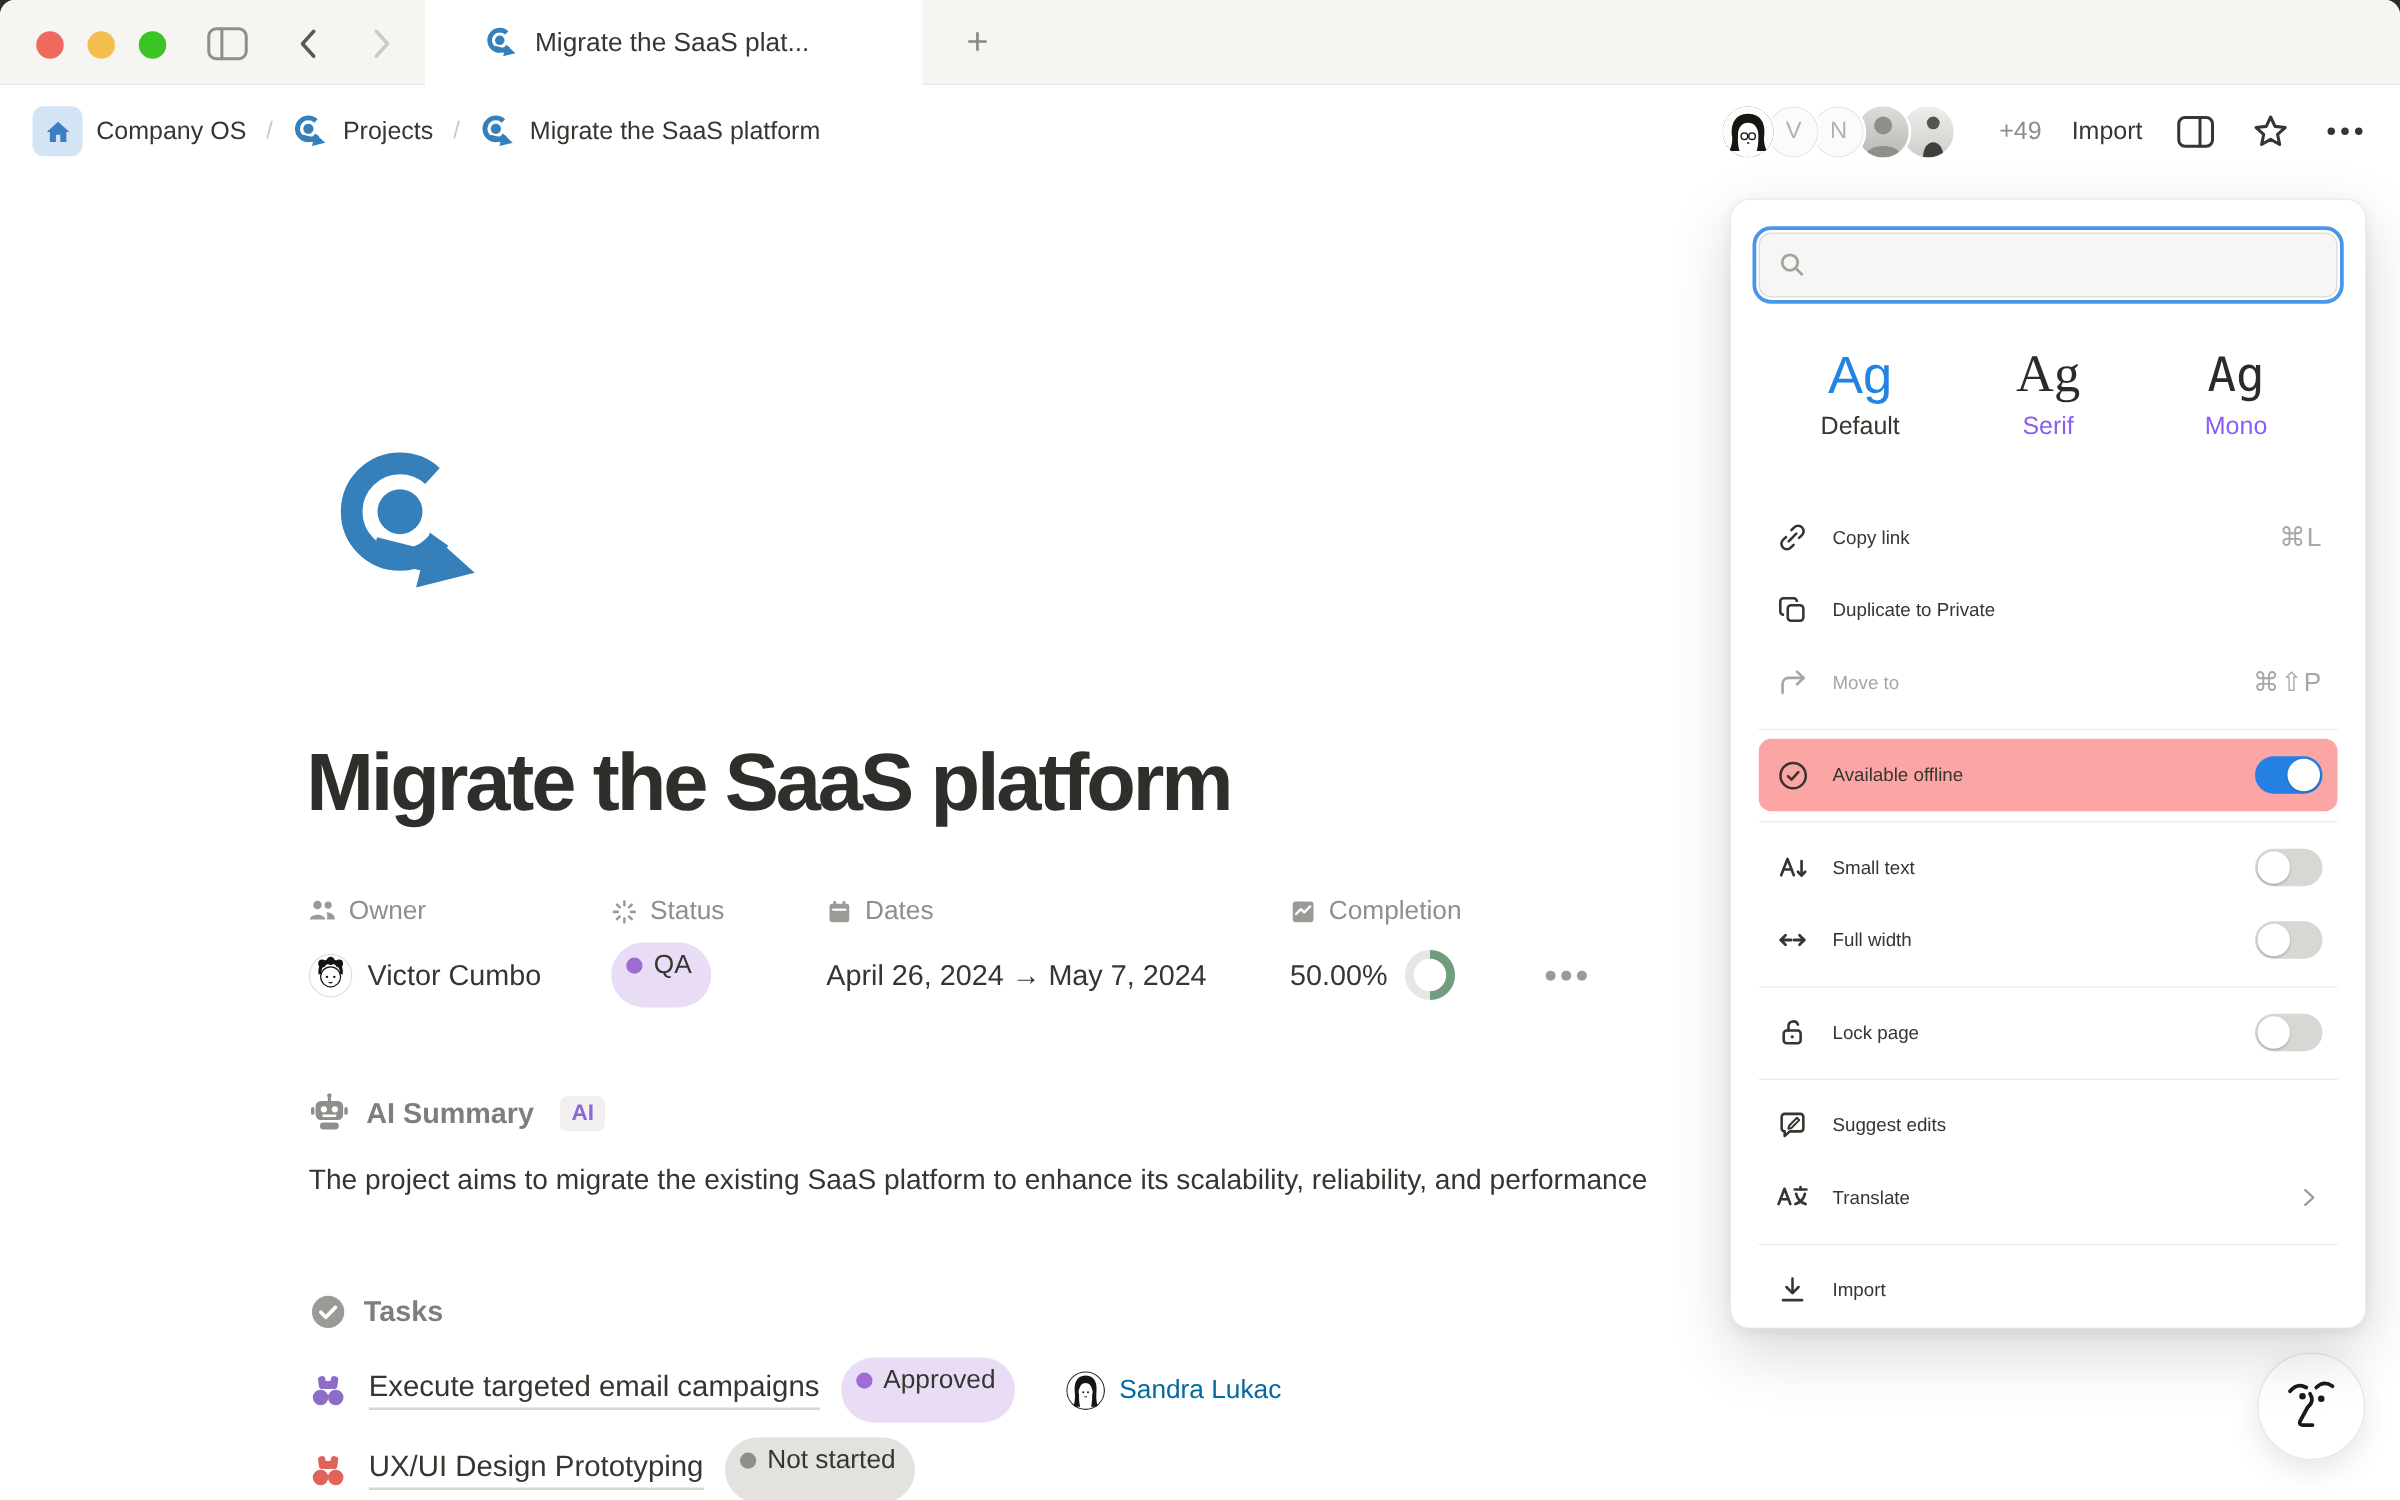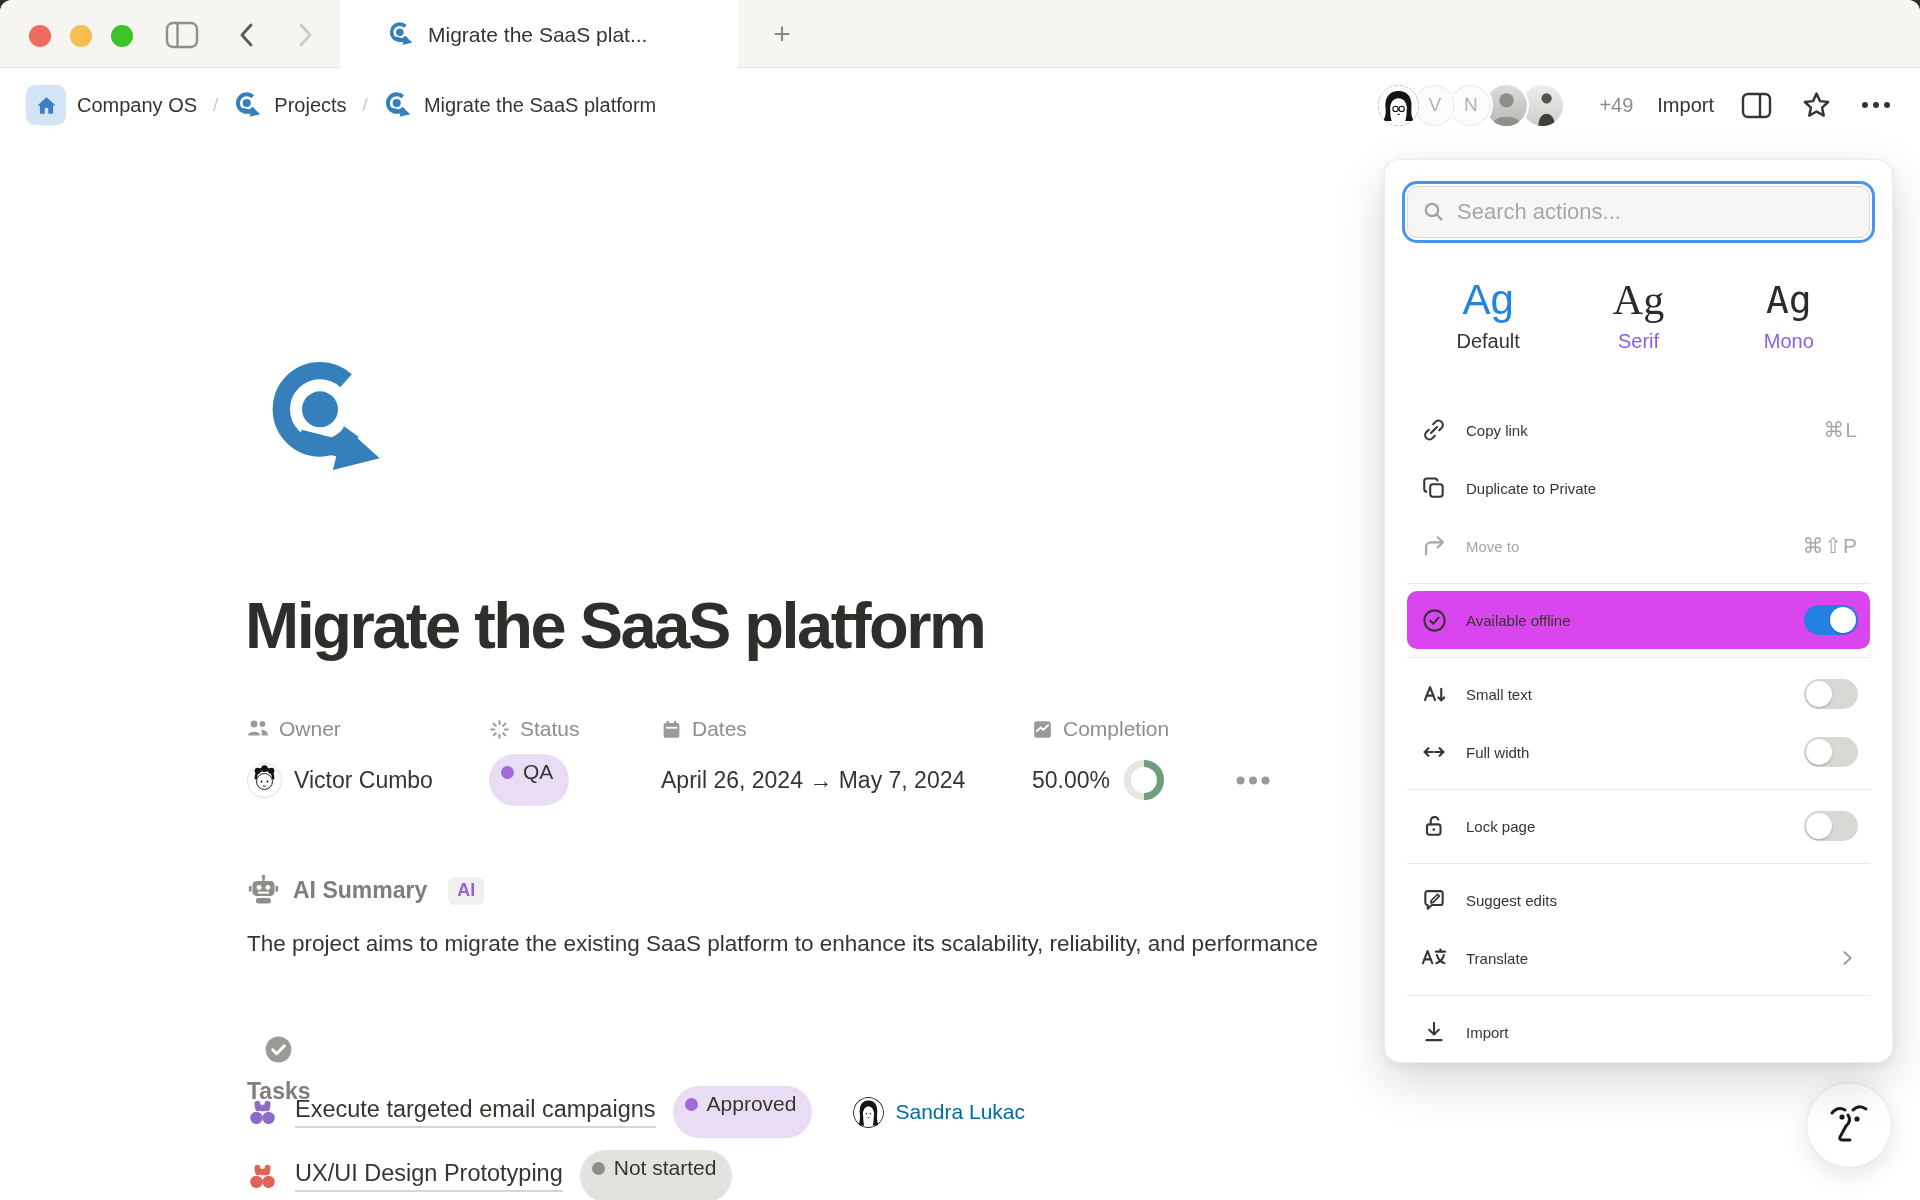--- a/index.html
+++ b/index.html
@@ -51,21 +51,21 @@
   .pill .dot { width:13px; height:13px; border-radius:50%; }
   .pill-purple { background:#e9ddf6; } .pill-purple .dot { background:#a16bd6; }
   .pill-gray { background:#e3e2df; } .pill-gray .dot { background:#8f8e8a; }
   .completion-val { gap:13px; }
   .prop-more { margin-left:58px; display:flex; align-items:center; }
 
   .sec-head { position:absolute; display:flex; align-items:center; gap:13px; font-size:23px; font-weight:700; color:#7f7e7a; }
   .ai-head { left:247px; top:874px;justify-content:flex-end; }
   .ai-badge { margin-left:8px; font-size:18px; font-weight:700; color:#9065d8; background:#f1f0ef; border-radius:6px; padding:3px 9px 4px; }
   .ai-text { position:absolute; left:247px; top:931px; font-size:22.5px; color:#37352f; white-space:nowrap; z-index:1; }
-  .tasks-head { left:247px; top:1034px;flex-direction:column; }
+  .tasks-head { left:247px; top:1034px; }
   .task-row { position:absolute; left:247px; display:flex; align-items:center; gap:17px; }
   .task-1 { top:1086px; } .task-2 { top:1150px; }
   .task-title { font-size:23.5px; font-weight:500; color:#37352f; border-bottom:2px solid #d8d6d1; padding-bottom:3px; }
   .task-assignee { display:flex; align-items:center; gap:11px; margin-left:24px; font-size:21px; color:#0369a1; }
   .task-av { width:31px; height:31px; border-radius:50%; }
 
   
   .menu { position:absolute; left:1384px; top:159px; width:509px; height:904px; background:#fff; border-radius:16px;
           border:1px solid rgba(0,0,0,.07); box-shadow:0 18px 50px rgba(0,0,0,.16), 0 3px 10px rgba(0,0,0,.06); z-index:50; }
   .menu-search { margin:26px 22px 0; height:52px; border-radius:10px; background:#f7f6f4; border:1px solid #dad9d5;
@@ -81,21 +81,21 @@
   .ag-mono { font-family:"DejaVu Sans Mono","Liberation Mono",monospace; font-size:38px; }
   .font-label { margin-top:6px; font-size:20px; color:#8b5cf6; height:22px; line-height:22px; }
   .font-label.active { color:#37352f; }
   .menu-list { margin:49px 22px 0; }
   .mi { height:58px; display:flex; align-items:center; gap:17px; padding:0 12px; border-radius:10px; }
   .mi-icon { width:30px; height:30px; display:flex; align-items:center; justify-content:center; flex:none; }
   .mi-label { font-size:15px; color:#37352f; }
   .mi-right { margin-left:auto; display:flex; align-items:center; }
   .shortcut { font-size:21px; color:#a8a7a3; letter-spacing:1px; }
   .mi-disabled .mi-label, .mi-disabled .shortcut { color:#a8a7a3; }
-  .mi-highlight { background:#d946ef; }
+  .mi-highlight { background:#fca5a5; }
   .mdiv { height:1px; background:#ebeae8; margin:7.5px 0; }
   .toggle { width:54px; height:30px; border-radius:15px; background:#d8d7d4; position:relative; flex:none; }
   .toggle::after { content:""; position:absolute; top:2px; left:2px; width:26px; height:26px; border-radius:50%;
                    background:#fff; box-shadow:0 1px 2px rgba(0,0,0,.25); }
   .toggle.on { background:#2580e4; }
   .toggle.on::after { left:26px; }
 
   
   .ai-fab { position:absolute; left:1806px; top:1082px; width:86px; height:86px; border-radius:50%; background:#fff;
             border:1px solid #eae8e4; box-shadow:0 8px 24px rgba(0,0,0,.10); display:flex; align-items:center; justify-content:center; z-index:40; }
@@ -440,21 +440,20 @@
   </div>
 
   <div class="menu">
     <div class="menu-search">
       <span>
         <svg width="24" height="24" viewBox="0 0 24 24">
             <circle cx="10" cy="10" r="6.2" fill="none" stroke="#a3a29e" stroke-width="2.2"></circle>
             <line x1="14.8" y1="14.8" x2="19.5" y2="19.5" stroke="#a3a29e" stroke-width="2.2" stroke-linecap="round"></line>
           </svg>
       </span>
-      <input type="text" placeholder="Search actions..." style="">
     </div>
 
     <div class="fonts">
       <div class="font-opt">
         <div class="ag ag-default">Ag</div>
         <div class="font-label active">Default</div>
       </div>
       <div class="font-opt">
         <div class="ag ag-serif">Ag</div>
         <div class="font-label">Serif</div>

